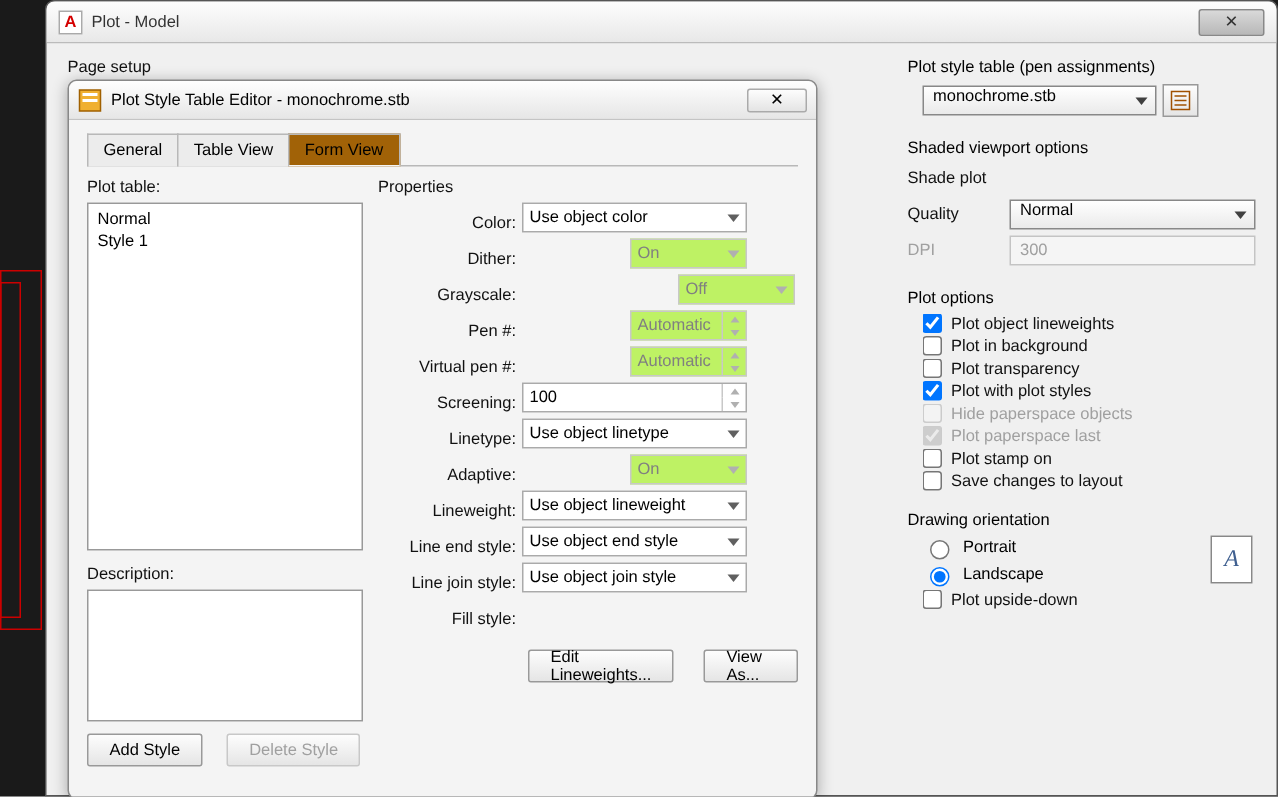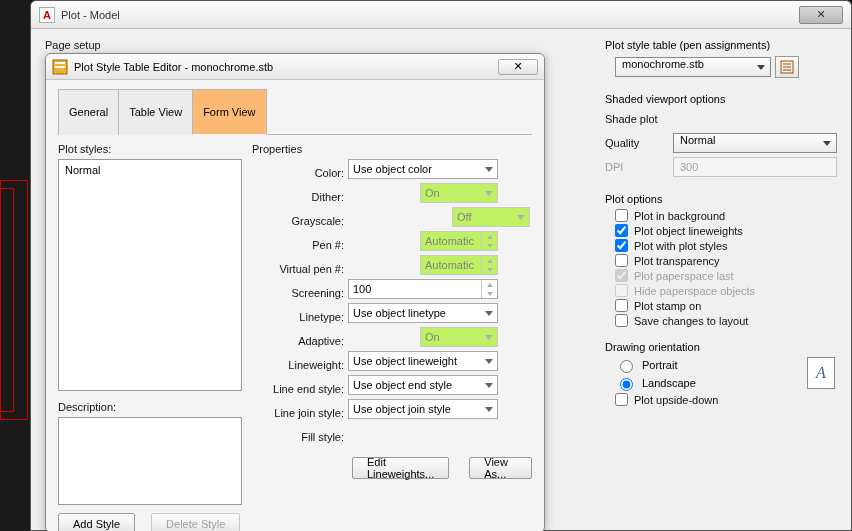--- a/index.html
+++ b/index.html
@@ -18,22 +18,22 @@
   .left-area { flex:1; position:relative; }
   .page-setup { color:#111; margin-bottom:4px;}
   
   
   .editor { position:absolute; left:0; top:14px; width:500px; height:480px; background:#f4f4f4; border:1px solid #888; border-radius:6px; box-shadow:0 2px 10px rgba(0,0,0,.3);}
   .editor-title { height:26px; background:linear-gradient(#fefefe,#e6e6e6); border-radius:6px 6px 0 0; border-bottom:1px solid #c4c4c4; display:flex; align-items:center; padding:0 6px;}
   .editor-title .icon { width:16px; height:16px; margin-right:6px; display:flex; align-items:center; justify-content:center; }
   .editor-title .x { margin-left:auto; width:40px; height:16px; border:1px solid #aaa; border-radius:2px; background:linear-gradient(#fdfdfd,#e4e4e4); display:flex; align-items:center; justify-content:center;}
   .editor-body { padding:8px 12px 12px;}
   .tabs { display:flex; border-bottom:1px solid #b8b8b8; margin-bottom:8px;}
-  .tab { padding:16px 10px; border:1px solid #b8b8b8; border-bottom:none; background:#ececec; margin-right:-1px; position:relative; top:1px; cursor:default;}
-  .tab.active { background:#fdba74; border-bottom:1px solid #f4f4f4;}
+  .tab { padding:4px 10px; border:1px solid #b8b8b8; border-bottom:none; background:#ececec; margin-right:-1px; position:relative; top:1px; cursor:default;}
+  .tab.active { background:#a16207; border-bottom:1px solid #f4f4f4;}
   .form-row { display:flex; gap:10px; }
   .plot-styles, .desc { display:flex; flex-direction:column; }
   .plot-styles label, .desc label, .props-header { color:#111; margin-bottom:4px;}
   .listbox { width:184px; height:232px; border:1px solid #999; background:#fff; padding:3px 6px; line-height:15px;}
   .listbox div { white-space:pre;}
   .desc textarea { width:184px; height:88px; border:1px solid #999; background:#fff; resize:none; padding:2px;}
   .props { position:relative; }
   .prop { display:flex; align-items:flex-end; margin-bottom:4px; height:20px;}
   .prop label { width:92px; text-align:right; margin-right:4px; color:#111;}
   .combo, .spinbox { width:150px; height:20px; border:1px solid #aaa; background:#fff; display:flex; align-items:center; padding:0 4px; position:relative;}
@@ -104,23 +104,24 @@
         </div>
         <div class="editor-body">
           <div class="tabs">
             <div class="tab">General</div>
             <div class="tab">Table View</div>
             <div class="tab active">Form View</div>
           </div>
           <div class="form-row">
             <div style="display:flex; flex-direction:column;">
               <div class="plot-styles">
-                <label>Plot styles:</label>
+                <label>Plot table:</label>
                 <div class="listbox">
                   <div>Normal</div>
+                  <div>Style 1</div>
                 </div>
               </div>
               <div class="desc" style="margin-top:10px;">
                 <label>Description:</label>
                 <textarea value="" style=""></textarea>
               </div>
               <div class="footerbtns">
                 <div class="btn">Add Style</div>
                 <div class="btn dis">Delete Style</div>
               </div>
@@ -249,42 +250,42 @@
         <div class="fieldrow">
             <label class="dis">DPI</label>
             <div class="txt">
               <span>300</span>
             </div>
           </div>
       </div>
       <div class="section">
         <div class="group-title">Plot options</div>
         <label class="chk">
-            <input type="checkbox" style="">
-            <span>Plot in background</span>
-          </label>
-        <label class="chk">
             <input type="checkbox" checked="" style="">
             <span>Plot object lineweights</span>
           </label>
         <label class="chk">
+            <input type="checkbox" style="">
+            <span>Plot in background</span>
+          </label>
+        <label class="chk">
+            <input type="checkbox" style="">
+            <span>Plot transparency</span>
+          </label>
+        <label class="chk">
             <input type="checkbox" checked="" style="">
             <span>Plot with plot styles</span>
           </label>
-        <label class="chk">
-            <input type="checkbox" style="">
-            <span>Plot transparency</span>
+        <label class="chk dis">
+            <input type="checkbox" disabled="" style="">
+            <span>Hide paperspace objects</span>
           </label>
         <label class="chk dis">
             <input type="checkbox" checked="" disabled="" style="">
             <span>Plot paperspace last</span>
-          </label>
-        <label class="chk dis">
-            <input type="checkbox" disabled="" style="">
-            <span>Hide paperspace objects</span>
           </label>
         <label class="chk">
             <input type="checkbox" style="">
             <span>Plot stamp on</span>
           </label>
         <label class="chk">
             <input type="checkbox" style="">
             <span>Save changes to layout</span>
           </label>
       </div>

